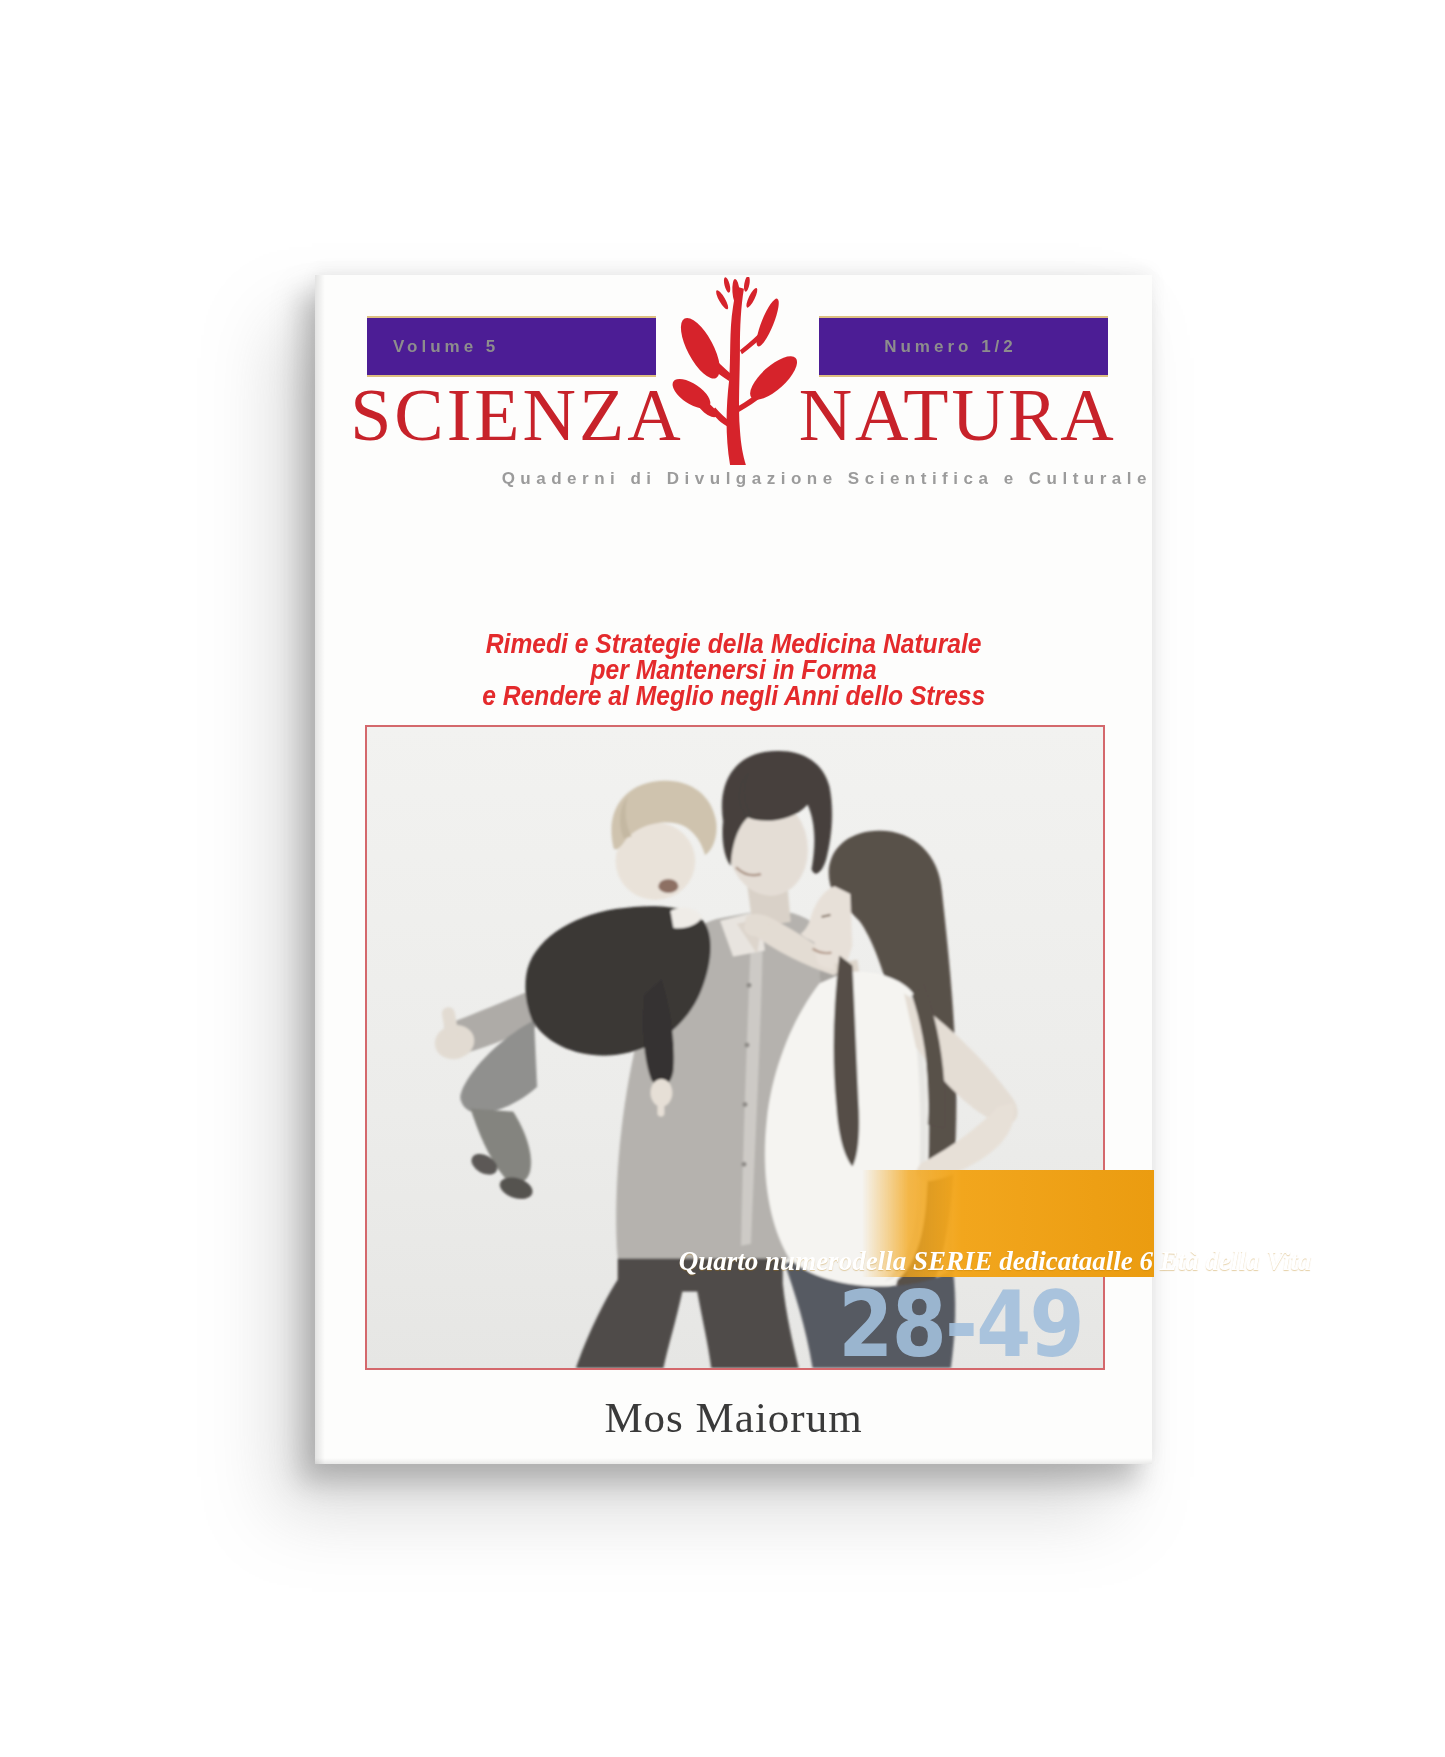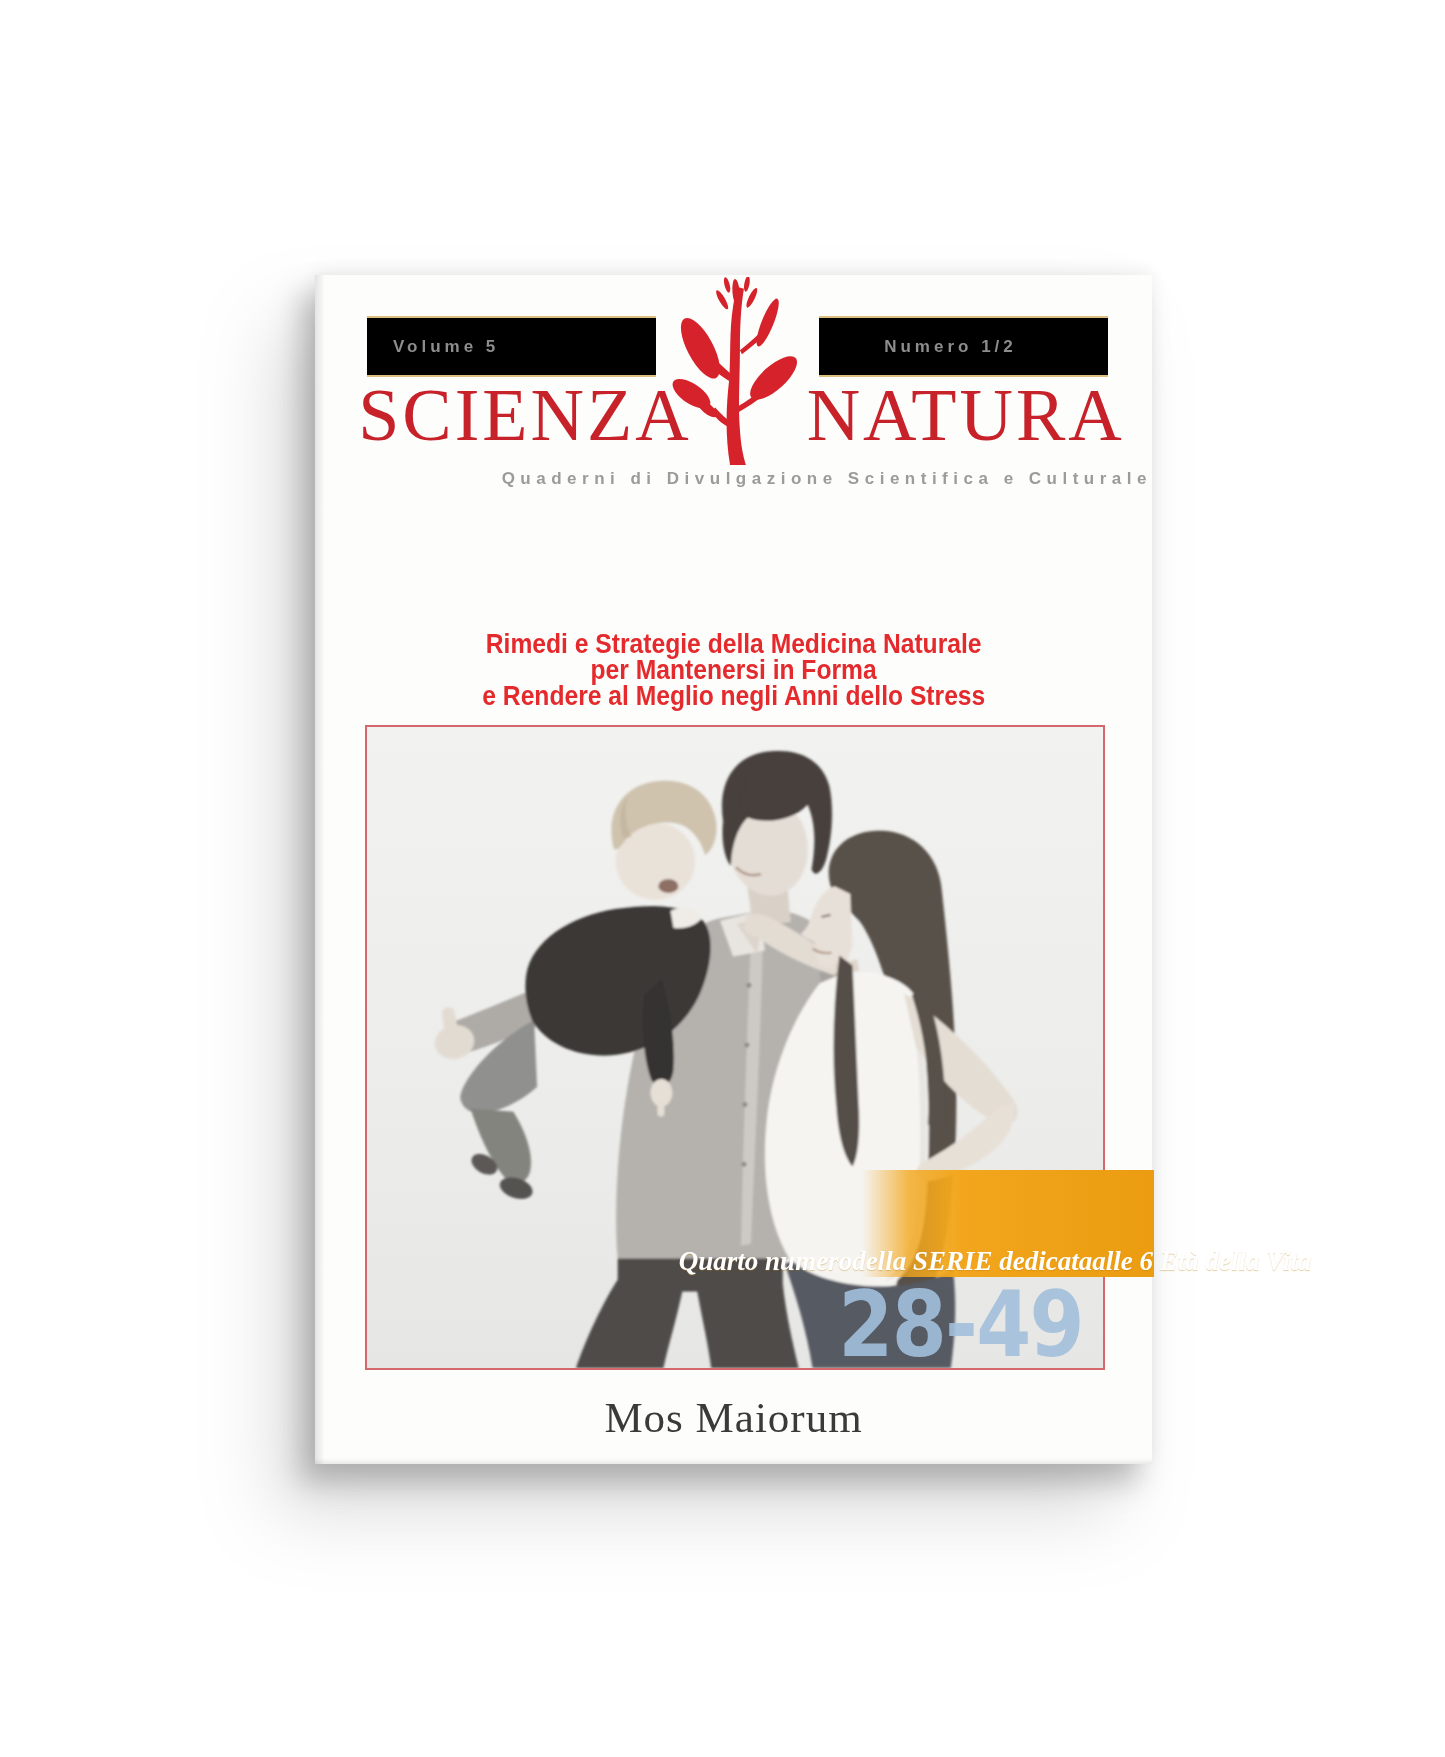--- a/index.html
+++ b/index.html
@@ -8,46 +8,46 @@
   .cover{position:absolute;left:315px;top:275px;width:837px;height:1189px;background:#fdfdfc;
          box-shadow:-14px 18px 26px rgba(105,105,105,0.40),
                     -38px 48px 70px rgba(130,130,130,0.28),
                     0 -5px 16px rgba(0,0,0,0.05);}
   .cover::before{content:"";position:absolute;left:0;top:0;width:10px;height:100%;z-index:40;
          background:linear-gradient(to right, rgba(0,0,0,0.10), rgba(0,0,0,0));pointer-events:none;}
   .cover::after{content:"";position:absolute;left:0;bottom:0;width:100%;height:6px;z-index:40;
          background:linear-gradient(to top, rgba(0,0,0,0.08), rgba(0,0,0,0));pointer-events:none;}
 
   
-  .band-seg{position:absolute;top:41px;height:57px;background:#000000;
+  .band-seg{position:absolute;top:41px;height:57px;background:#4c1d95;
             border-top:2px solid #ddbf80;border-bottom:2px solid #ddbf80;
             display:flex;align-items:center;z-index:1;}
   .band-left{left:52px;width:289px;}
   .band-right{left:504px;width:289px;justify-content:center;}
   .band-label{font-size:17px;font-weight:bold;color:#8d8d8d;letter-spacing:4px;white-space:nowrap;}
   .band-left .band-label{padding-left:26px;}
   .band-right .band-label{padding-right:26px;}
 
   
   .tree{position:absolute;left:355px;top:2px;width:130px;height:188px;z-index:3;}
 
   
   .logotype{position:absolute;left:0;top:100px;width:100%;display:flex;justify-content:center;
             gap:115px;z-index:2;font-family:"Liberation Serif", serif;font-size:74px;line-height:80px;
-            color:#c7222a;letter-spacing:3px;white-space:nowrap;padding-left:8px;}
+            color:#c7222a;letter-spacing:3px;white-space:nowrap;}
   .tagline{position:absolute;left:0;top:194px;width:100%;text-align:right;font-size:17px;
            font-weight:bold;color:#9b9b9b;letter-spacing:5.5px;white-space:nowrap;z-index:2;}
 
   
   .title{position:absolute;left:0;top:234px;width:100%;text-align:center;color:#e42a2c;
          font-weight:bold;z-index:2;}
   .title .tline{display:inline-block;font-size:64px;line-height:57px;transform:scaleX(0.85);
          transform-origin:center;white-space:nowrap;letter-spacing:0px;}
   .subtitle{position:absolute;left:0;top:356px;width:100%;text-align:center;color:#e42a2c;
-         font-weight:bold;z-index:2;}
+         font-weight:bold;z-index:2;font-style:italic;}
   .subtitle .sline{display:inline-block;font-size:28px;line-height:25px;transform:scaleX(0.88);
          transform-origin:center;white-space:nowrap;}
 
   
   .photo-frame{position:absolute;left:50px;top:450px;width:740px;height:645px;box-sizing:border-box;
          border:2px solid #d4686c;background:#0c4a6e;z-index:2;}
   .photo-frame svg{display:block;width:100%;height:100%;}
   .page-range{position:absolute;right:20px;bottom:0px;font-family:"DejaVu Sans", sans-serif;
          font-weight:bold;font-size:90px;line-height:86px;color:rgba(162,191,219,0.90);
          letter-spacing:-2px;transform:scaleX(0.88);transform-origin:right bottom;z-index:3;white-space:nowrap;}

